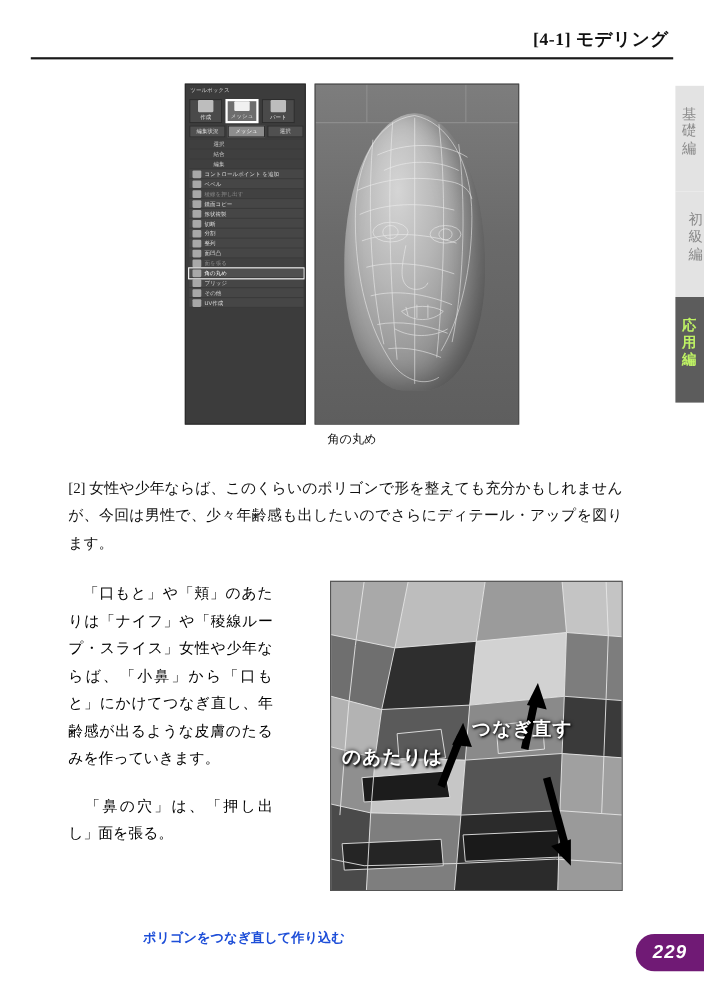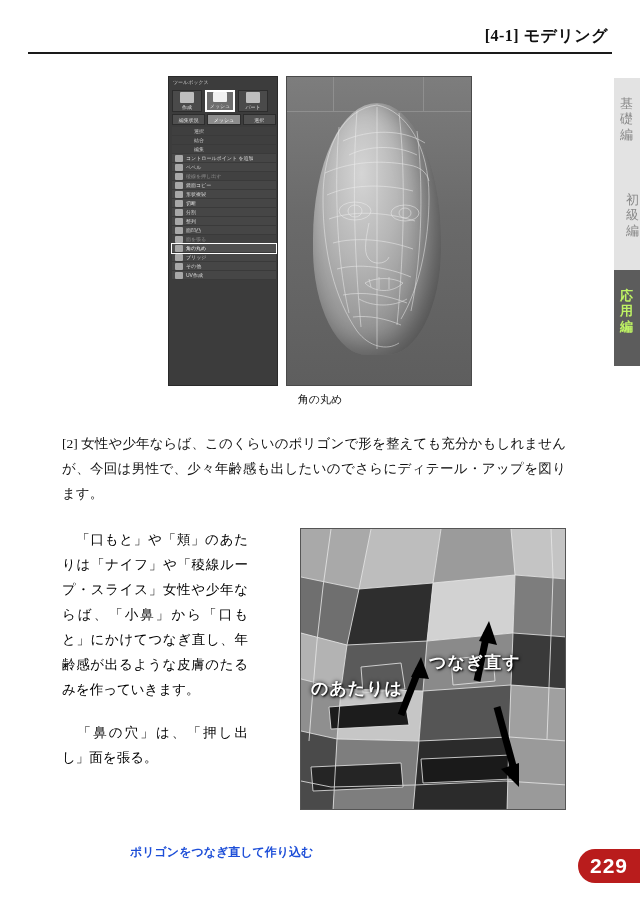--- a/index.html
+++ b/index.html
@@ -73,30 +73,31 @@
   .side-tab.h3 { height: 96px; }
   .side-tab.h4 { height: 96px; }
 
   
   .page-num {
     position: absolute;
     right: 0;
     bottom: 24px;
     width: 62px;
     height: 34px;
-    background: #b91c1c;
+    background: #701a75;
     color: #fff;
     border-radius: 17px 0 0 17px;
     font-family: "Liberation Sans", sans-serif;
     font-weight: 700;
-    font-size: 21px;
+    font-size: 17px;
     display: flex;
     align-items: center;
     justify-content: center;
     letter-spacing: 1px;
+    font-style: italic;
   }
 
   
   .fig1 {
     position: absolute;
     left: 168px;
     top: 76px;
     width: 304px;
     height: 310px;
   }

